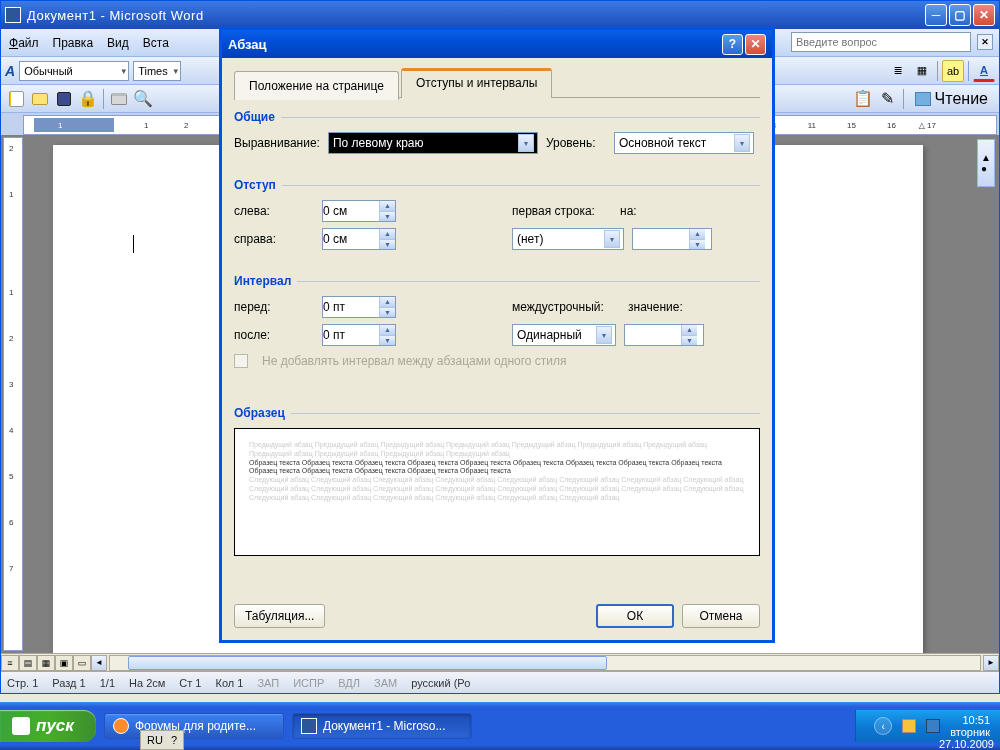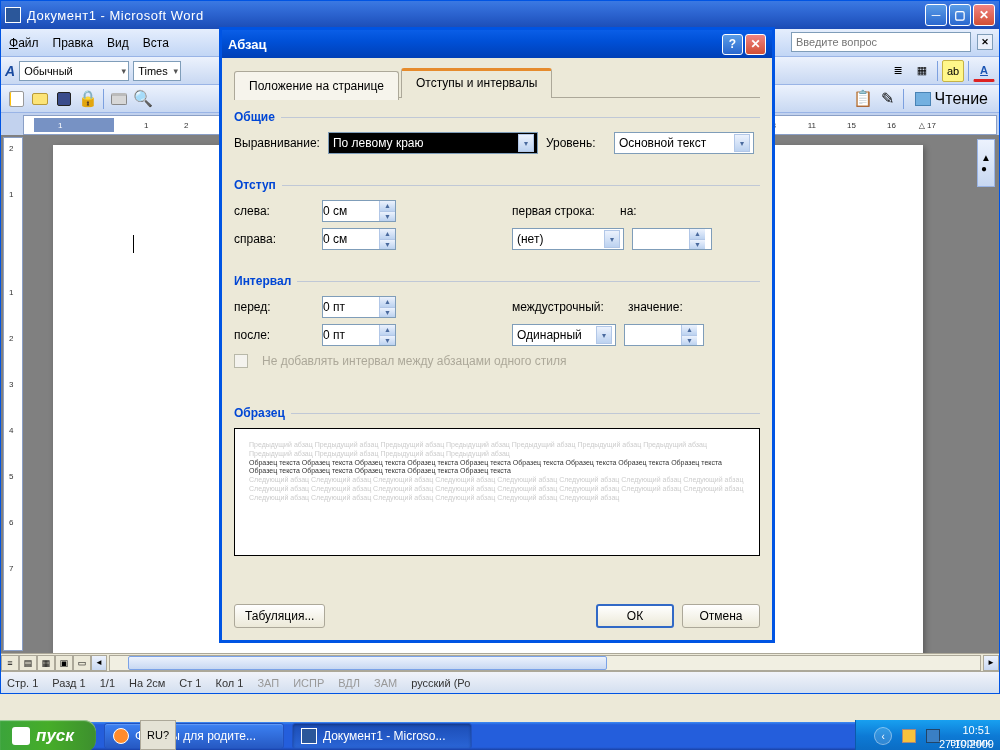--- a/index.html
+++ b/index.html
@@ -83,31 +83,31 @@
 .preview-box { border: 1px solid #000; height: 128px; background: #fff; padding: 12px 14px; font-size: 7px; line-height: 1.25; overflow: hidden; }
 .preview-box .faint { color: #ccc; }
 .preview-box .main { color: #333; font-weight: 500; }
 
 .dlg-footer { display: flex; align-items: center; margin-top: auto; padding-top: 12px; }
 .btn { min-width: 78px; height: 24px; background: linear-gradient(to bottom, #fff, #ece9d8); border: 1px solid #aca899; border-radius: 3px; font-size: 12px; padding: 0 10px; cursor: default; }
 .btn.default { border: 2px solid #3169c6; }
 .dlg-footer .spacer { flex: 1; }
 
 
-.taskbar { position: absolute; bottom: 0; left: 0; right: 0; height: 28px; background: linear-gradient(to bottom, #3e8cf3, #245edc 10%, #245edc 90%, #1941a5); display: flex; align-items: center; margin-top: 41px; }
+.taskbar { position: absolute; bottom: 0; left: 0; right: 0; height: 48px; background: linear-gradient(to bottom, #3e8cf3, #245edc 10%, #245edc 90%, #1941a5); display: flex; align-items: center; margin-top: 41px; }
 .start { height: 32px; padding: 0 22px 0 12px; background: linear-gradient(to right, #3ba43b, #46ad29 50%, #3d8f2e); border-radius: 0 12px 12px 0; color: #fff; font-weight: bold; font-style: italic; font-size: 17px; display: flex; align-items: center; gap: 6px; box-shadow: inset 0 1px 1px rgba(255,255,255,0.5); }
 .start .logo { width: 18px; height: 18px; background: #fff; border-radius: 3px; position: relative; }
 .task-btn { margin-left: 8px; height: 26px; min-width: 180px; background: linear-gradient(to bottom, #3c81f3, #2659c3); border: 1px solid #2152bf; border-radius: 3px; color: #fff; font-size: 12px; display: flex; align-items: center; padding: 0 8px; gap: 6px; box-shadow: inset 0 1px 1px rgba(255,255,255,0.2); }
 .task-btn.active { background: linear-gradient(to bottom, #1c4db6, #2a65d6); box-shadow: inset 0 1px 3px rgba(0,0,0,0.3); }
 .task-btn .ico { width: 16px; height: 16px; background: #e0e0ff; border: 1px solid #fff; }
 .tray { margin-left: auto; height: 32px; background: linear-gradient(to bottom, #18a0f0, #0d7ad5 50%, #0b6bc2); display: flex; align-items: center; padding: 0 10px 0 18px; color: #fff; font-size: 11px; gap: 10px; border-left: 1px solid #0b5aaa; }
 .tray-arrow { width: 18px; height: 18px; background: rgba(255,255,255,0.15); border-radius: 50%; border: 1px solid rgba(255,255,255,0.4); display: flex; align-items: center; justify-content: center; font-size: 10px; }
 .tray .clock { text-align: right; line-height: 1.1; }
 
-.langbar { position: absolute; bottom: 0; left: 140px; height: 20px; background: #e4e2d5; border: 1px solid #aca899; display: flex; align-items: center; font-size: 11px; padding: 14px 6px; z-index: 200; }
+.langbar { position: absolute; bottom: 0; left: 140px; height: 20px; background: #e4e2d5; border: 1px solid #aca899; display: flex; align-items: center; font-size: 11px; padding: 4px 6px; gap: 8px; z-index: 200; }
 
 
 .right-tools { display: flex; align-items: center; gap: 2px; margin-left: auto; }
 .reading-btn { display: flex; align-items: center; gap: 4px; padding: 0 6px; height: 22px; border: 1px solid transparent; }
 .reading-btn .book { width: 16px; height: 14px; background: #73b0e0; border: 1px solid #4983b5; }
 
 .tb-ico { display: inline-block; border-radius: 2px; }
 .ico-new { width:15px;height:16px;background:#fff;border:1px solid #999;box-shadow:1px 0 0 #ffc107 inset; }
 .ico-open { width:16px;height:12px;background:#fce477;border:1px solid #b89a3a; }
 .ico-save { width:14px;height:14px;background:#3a4c8c;border:1px solid #222; }

